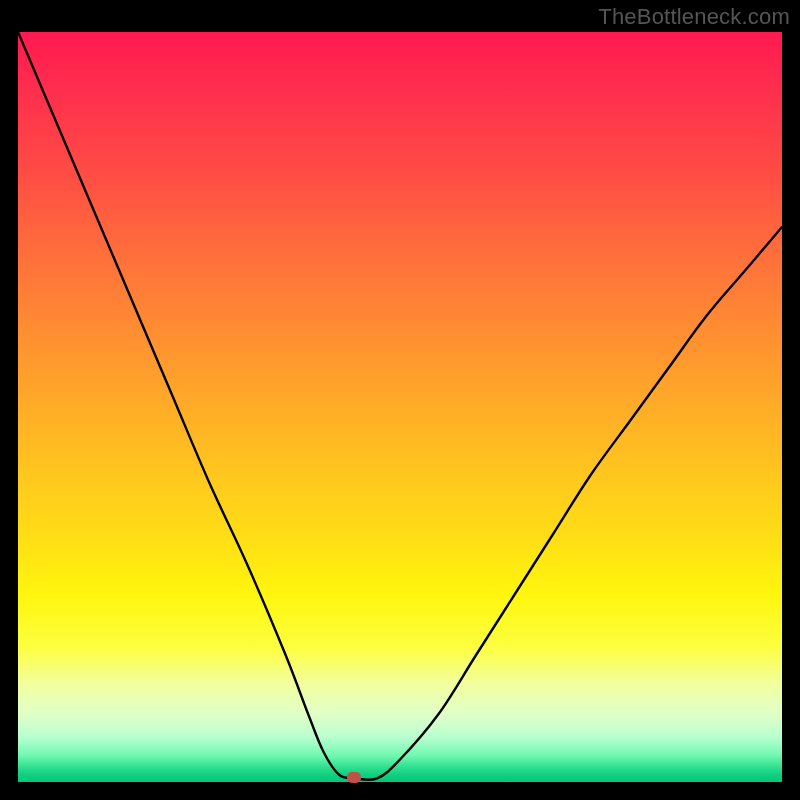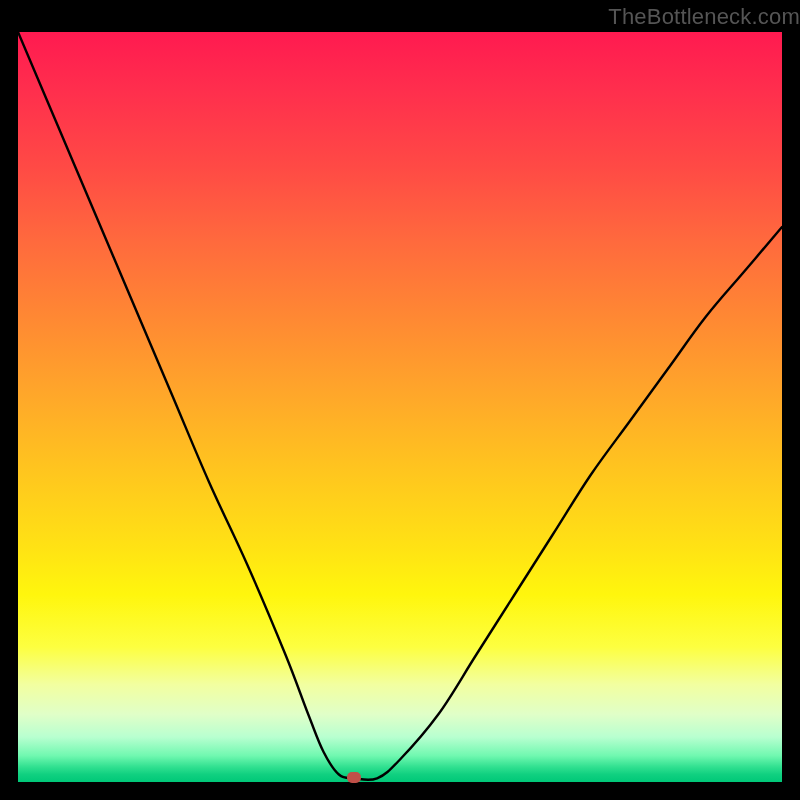--- a/index.html
+++ b/index.html
@@ -10,21 +10,21 @@
   body {
     width: 800px;
     height: 800px;
     background: #000;
     position: relative;
     font-family: Arial, Helvetica, sans-serif;
   }
   .watermark {
     position: absolute;
     top: 4px;
-    right: 0;
+    right: 10px;
     color: #555;
     font-size: 22px;
     z-index: 10;
     letter-spacing: 0.2px;
   }
   .outer-frame {
     position: absolute;
     left: 18px;
     top: 32px;
     width: 764px;

